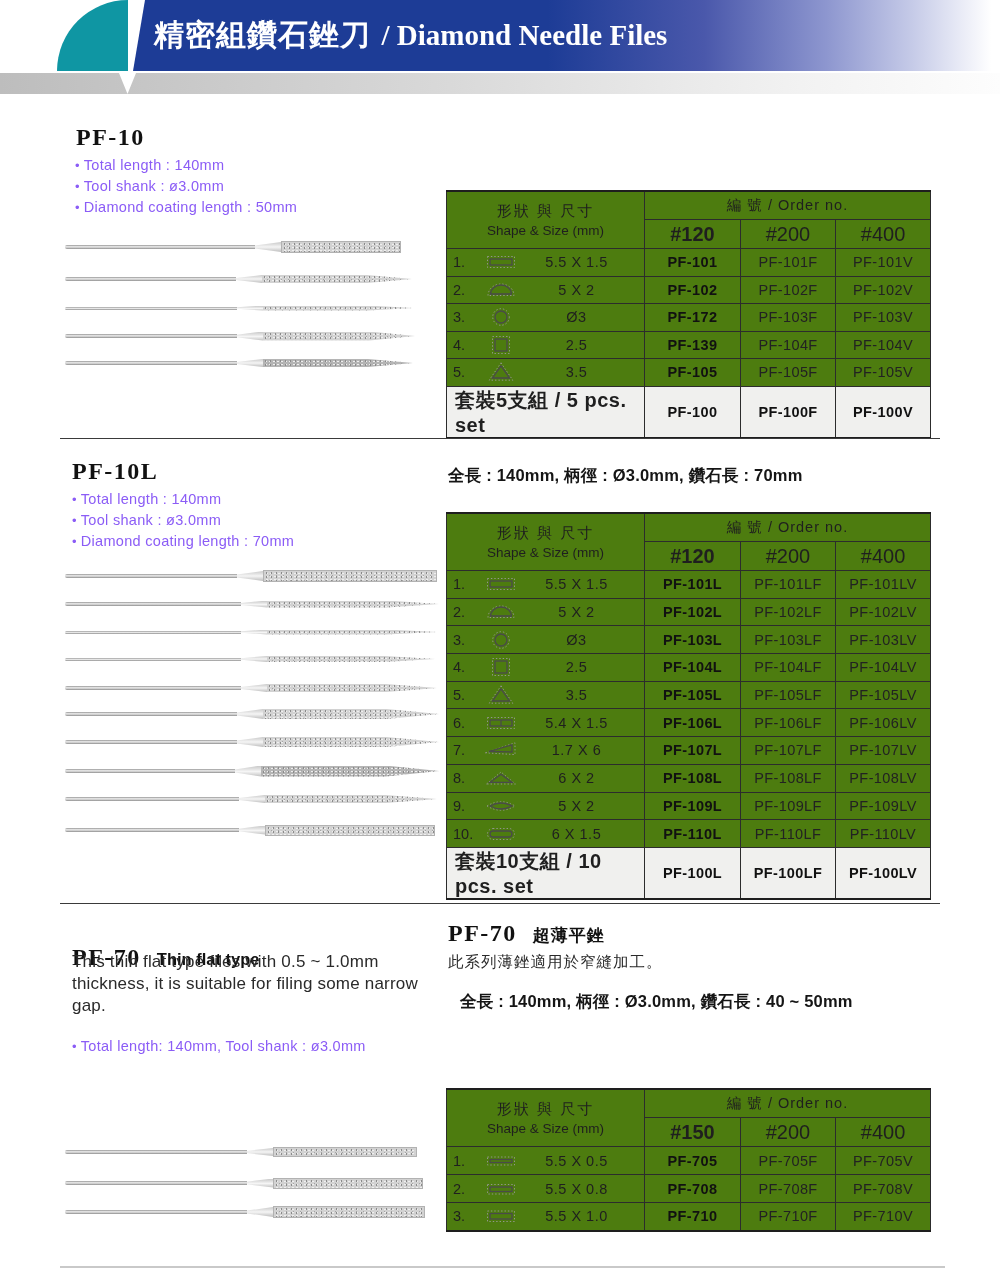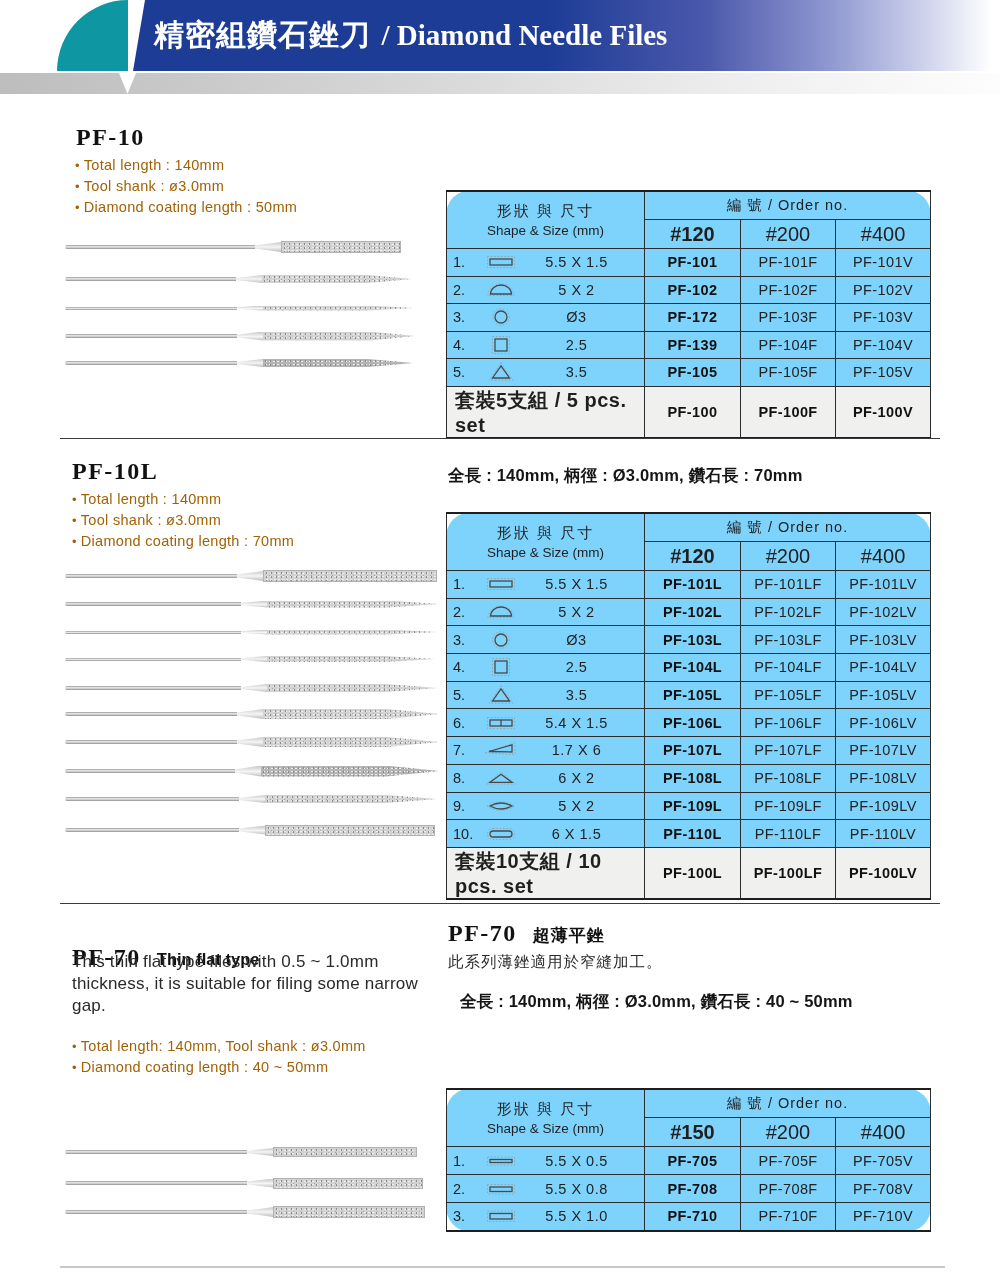--- a/index.html
+++ b/index.html
@@ -24,30 +24,30 @@
         clip-path:polygon(0 0,100% 0,50% 100%);}
 
   
   .sec-title{position:absolute;margin:0;font-family:"Liberation Serif",serif;
         font-weight:bold;font-size:24px;letter-spacing:1.5px;color:#111;}
   .sec-subtitle{font-family:"Liberation Sans",sans-serif;font-size:16.5px;
         letter-spacing:0;margin-left:16px;font-weight:bold;}
   .sec-subtitle-zh{font-family:"Liberation Sans",sans-serif;font-size:17px;
         letter-spacing:1px;margin-left:16px;font-weight:bold;}
   .bullets{position:absolute;margin:0;padding:0;list-style:none;
-        font-size:14.5px;line-height:20px;color:#a16207;letter-spacing:0.3px;}
+        font-size:14.5px;line-height:20px;color:#8b5cf6;letter-spacing:0.3px;}
   .bullets li::before{content:"\2022\00a0";font-size:13px;}
   .spec-line{position:absolute;font-weight:bold;font-size:16.5px;color:#151515;letter-spacing:0.2px;}
   .para{position:absolute;font-size:17px;line-height:22px;width:358px;color:#2a2a2a;letter-spacing:0.2px;}
   .para-zh{position:absolute;font-size:15.5px;color:#2a2a2a;letter-spacing:1px;}
   .divider{position:absolute;left:60px;width:880px;height:0;border-top:1.8px solid #3a3a3a;}
   .footer-line{position:absolute;left:60px;width:885px;height:0;border-top:2px solid #c9c9c9;}
 
   
-  table.spec-table{position:absolute;border-collapse:collapse;table-layout:fixed;background:#7dd3fc;border-radius:25px;}
+  table.spec-table{position:absolute;border-collapse:collapse;table-layout:fixed;background:#4d7c0f;}
   .spec-table th,.spec-table td{border:1.6px solid #2c2c2c;padding:0;font-weight:normal;vertical-align:middle;}
   .spec-table thead tr:first-child th{border-top:2.3px solid #1e1e1e;}
   .spec-table tr:last-child td{border-bottom:2.3px solid #1e1e1e;}
   .shape-col{width:198px;text-align:center;}
   .shape-col .zh{font-size:15px;letter-spacing:2px;}
   .shape-col .en{font-size:13.5px;margin-top:2px;}
   .order-h{text-align:center;font-size:14.5px;letter-spacing:1px;height:27px;}
   .grit{width:96px;text-align:center;font-size:20px;height:28px;}
   .grit.bold{font-weight:bold;}
   td.code-cell{text-align:center;font-size:14.5px;letter-spacing:0.4px;color:#222;}
@@ -501,21 +501,20 @@
       <div class="taper" style="height:10px;"></div>
       <div class="tip flat" style="width:172px;height:10px;"></div>
     </div>
 
   <div class="divider" style="top:903px;"></div>
 
   <h2 class="sec-title" style="left:72px;top:944px;"><span>PF-70</span><span class="sec-subtitle">Thin flat type</span></h2>
   <div class="para" style="left:72px;top:951px;">This thin flat type files with 0.5 ~ 1.0mm thickness, it is suitable for filing some narrow gap.</div>
   <ul class="bullets" style="left:72px;top:1036px;">
     <li>Total length: 140mm, Tool shank : ø3.0mm</li>
-    <li>Diamond coating length : 40 ~ 50mm</li>
   </ul>
   <h2 class="sec-title" style="left:448px;top:920px;"><span>PF-70</span><span class="sec-subtitle-zh">超薄平銼</span></h2>
   <div class="para-zh" style="left:448px;top:952px;">此系列薄銼適用於窄縫加工。</div>
   <div class="spec-line" style="left:448px;top:991px;margin-left:12px;">全長 : 140mm, 柄徑 : Ø3.0mm, 鑽石長 : 40 ~ 50mm</div>
   <table class="spec-table" id="table-pf70" style="left:446px;top:1088px;width:484px;">
     <colgroup>
         <col style="width:198px">
         <col style="width:96px">
         <col style="width:95px">
         <col style="width:95px">

